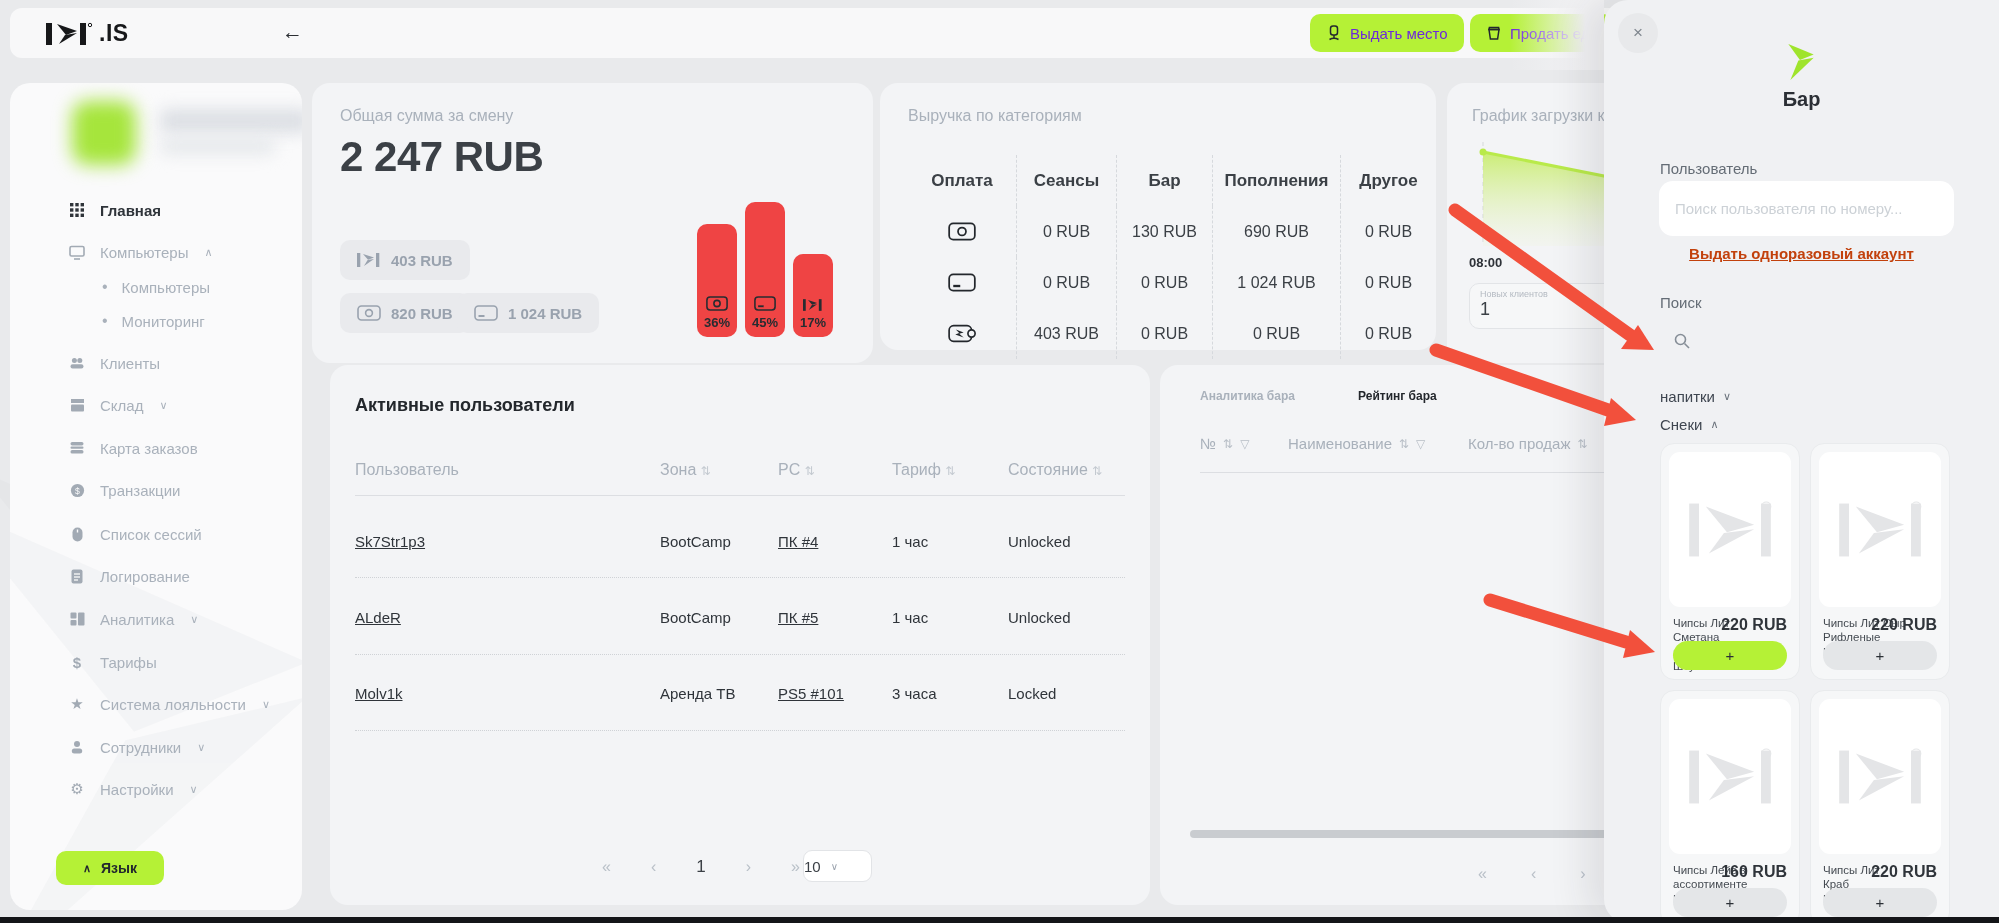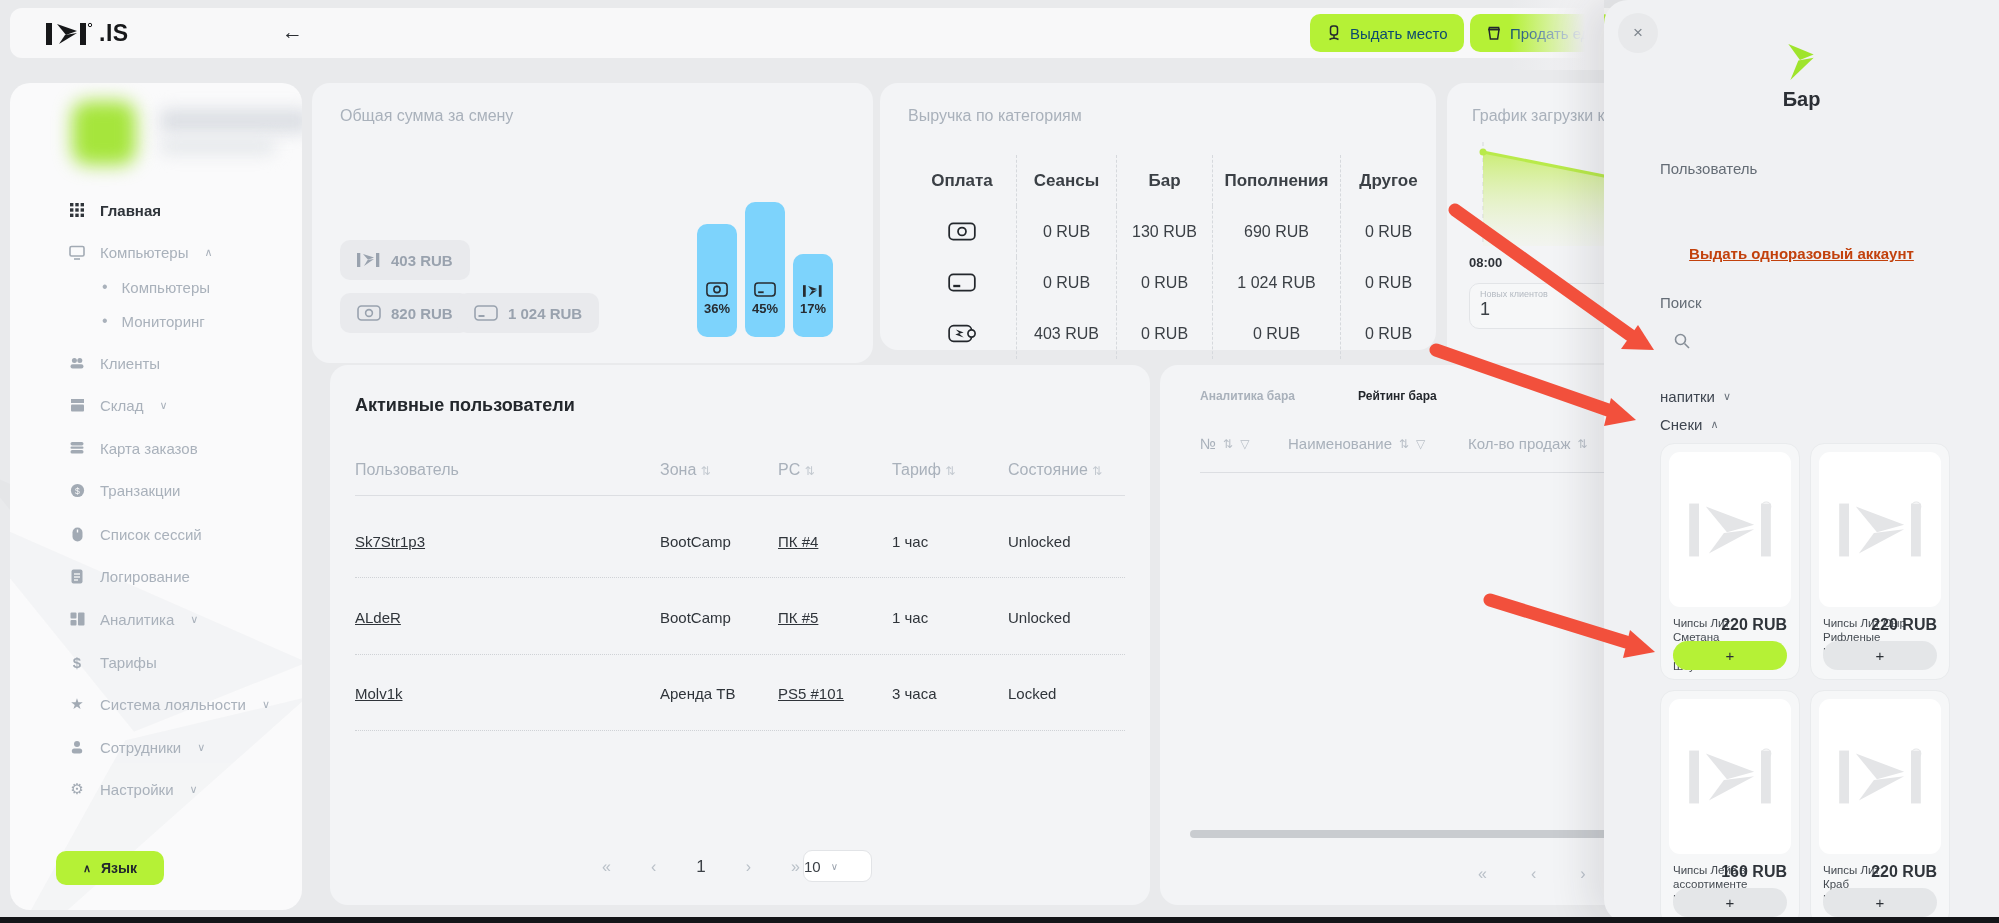--- a/index.html
+++ b/index.html
@@ -3,21 +3,21 @@
 <meta charset="utf-8">
 <style>
   html,body{margin:0;padding:0}
   body{width:1999px;height:923px;background:#e9eaec;font-family:"Liberation Sans",sans-serif;position:relative;overflow:hidden;color:#2e3238}
   .abs{position:absolute}
   
   .topbar{position:absolute;left:10px;top:8px;width:1979px;height:50px;background:#f8f8f9;border-radius:12px;z-index:10}
   .logo{position:absolute;left:36px;top:12px;display:flex;align-items:center;gap:3px}
   .logo-suffix{font-weight:bold;font-size:23px;color:#17181a;letter-spacing:.5px}
   .back{position:absolute;left:272px;top:12px;font-size:21px;color:#2b2e33;cursor:pointer}
-  .topbtn{position:absolute;top:6px;height:38px;background:#b5f136;border-radius:10px;display:flex;align-items:center;gap:8px;padding:0 16px;font-size:15px;color:#0c4a6e;box-sizing:border-box;cursor:pointer;white-space:nowrap}
+  .topbtn{position:absolute;top:6px;height:38px;background:#b5f136;border-radius:10px;display:flex;align-items:center;gap:8px;padding:0 16px;font-size:15px;color:#6d28d9;box-sizing:border-box;cursor:pointer;white-space:nowrap}
   .fade{position:absolute;left:1510px;top:0;width:94px;height:70px;background:linear-gradient(90deg,rgba(248,248,249,0),#f2f2f4 80%);z-index:30}
   
   .sidebar{position:absolute;left:10px;top:83px;width:292px;height:827px;background:#fafafb;border-radius:20px;overflow:hidden;z-index:10}
   .avatar{position:absolute;left:62px;top:18px;width:64px;height:64px;border-radius:16px;background:#a6e53c;filter:blur(9px)}
   .blurline1{position:absolute;left:150px;top:26px;width:150px;height:24px;border-radius:6px;background:#dcdfe4;filter:blur(8px)}
   .blurline2{position:absolute;left:150px;top:56px;width:115px;height:15px;border-radius:6px;background:#e4e7ea;filter:blur(8px)}
   .mi{position:absolute;left:58px;display:flex;align-items:center;gap:14px;font-size:15px;color:#a9b1bb;height:20px;cursor:pointer;white-space:nowrap}
   .mi .ic{width:18px;display:flex;justify-content:center;align-items:center;font-size:14px;color:#a2aab4}
   .mi.active{color:#2f343a;font-weight:bold}
   .mi.active .ic{color:#2f343a}
@@ -27,21 +27,21 @@
   .lang-btn{position:absolute;left:46px;top:768px;width:108px;height:34px;background:#b5f136;border-radius:10px;display:flex;align-items:center;justify-content:center;gap:10px;font-size:14px;font-weight:bold;color:#23282e;cursor:pointer}
   .lang-btn .chev{font-size:11px}
   .watermark{position:absolute;z-index:0;opacity:.55}
   
   .card{position:absolute;background:#f3f4f6;border-radius:18px;z-index:10;box-sizing:border-box}
   .card-label{color:#a9b1bb;font-size:16px}
   
   .total{font-size:42px;font-weight:bold;color:#3b4046;letter-spacing:-.5px}
   .chip{position:absolute;height:40px;background:#e9eaed;border-radius:10px;display:flex;align-items:center;gap:10px;padding:0 17px;color:#99a2ae;font-weight:bold;font-size:15px;box-sizing:border-box}
   .bars{position:absolute;left:385px;bottom:26px;display:flex;gap:8px;align-items:flex-end}
-  .bar{width:40px;background:#7dd3fc;border-radius:10px;display:flex;flex-direction:column;justify-content:flex-end;align-items:center;padding-bottom:21px;gap:4px;box-sizing:border-box}
+  .bar{width:40px;background:#ef4444;border-radius:10px;display:flex;flex-direction:column;justify-content:flex-end;align-items:center;padding-bottom:7px;gap:4px;box-sizing:border-box}
   .bar .pct{font-size:13px;font-weight:bold;color:#272c31}
   
   .rev-grid{position:absolute;left:28px;top:72px;display:grid;grid-template-columns:108px 100px 96px 128px 96px}
   .rev-cell{height:51px;display:flex;align-items:center;justify-content:center;font-size:16px;color:#3b4046}
   .rev-head{font-weight:bold;font-size:17px}
   .rev-sep{border-left:1px dashed #d6d9dd}
   
   .statbox{position:absolute;left:22px;top:200px;width:158px;height:46px;border:1px solid #e2e4e7;background:#f6f7f8;border-radius:10px;padding:5px 10px;box-sizing:border-box}
   .statbox .sl{font-size:9px;color:#b4bac2}
   .statbox .sv{font-size:18px;color:#3b4046}
@@ -264,20 +264,21 @@
   </div>
 
   <div class="lang-btn">
     <span class="chev">∧</span>
     <span>Язык</span>
   </div>
 </div>
 
 <div class="card" style="left:312px;top:83px;width:561px;height:280px">
   <div class="card-label abs" style="left:28px;top:24px">Общая сумма за смену</div>
+  <div class="total abs" style="left:28px;top:50px">2 247 RUB</div>
 
   <div class="chip" style="left:28px;top:157px">
     <svg width="24" height="14" viewBox="0 0 24 14">
         <rect x="0" y="0" width="3.3" height="14" fill="#99a2ae"></rect>
         <polygon points="6,1 17,4.5 11,6.8" fill="#99a2ae"></polygon>
         <polygon points="17,6 7,13 10.6,6.9" fill="#99a2ae"></polygon>
         <rect x="19" y="0" width="3.3" height="14" fill="#99a2ae"></rect>
       </svg>
     <span>403 RUB</span>
   </div>
@@ -463,20 +464,21 @@
 
 <div class="panel">
   <div class="close-btn">×</div>
   <svg class="abs" style="left:182px;top:44px" width="30" height="36" viewBox="0 0 28 34">
     <polygon points="2,0 26,10 13,15" fill="#9fe42c"></polygon>
       <polygon points="26,13 4,34 11.5,15.5" fill="#9fe42c"></polygon>
   </svg>
   <div class="panel-title">Бар</div>
 
   <div class="p-label" style="top:160px">Пользователь</div>
+  <input class="p-input" style="top: 181px;" type="text" placeholder="Поиск пользователя по номеру...">
   <div class="p-link">Выдать одноразовый аккаунт</div>
 
   <div class="p-label" style="top:294px">Поиск</div>
   <svg class="abs" style="left:70px;top:333px;z-index:2" width="16" height="16" viewBox="0 0 16 16">
     <circle cx="6.5" cy="6.5" r="5" fill="none" stroke="#868e97" stroke-width="1.6"></circle>
       <line x1="10.5" y1="10.5" x2="15" y2="15" stroke="#868e97" stroke-width="1.6"></line>
   </svg>
 
   <div class="cat" style="top:388px">
     <span>напитки</span>

